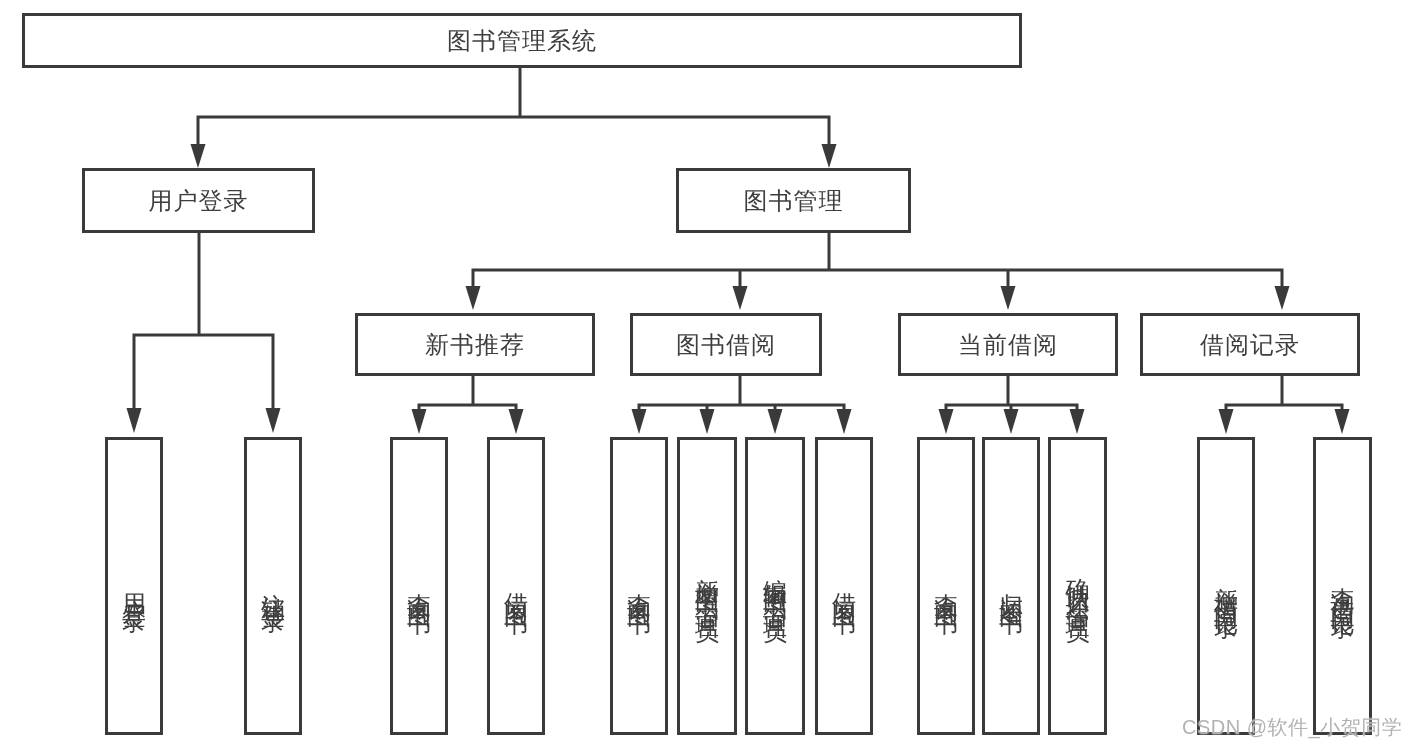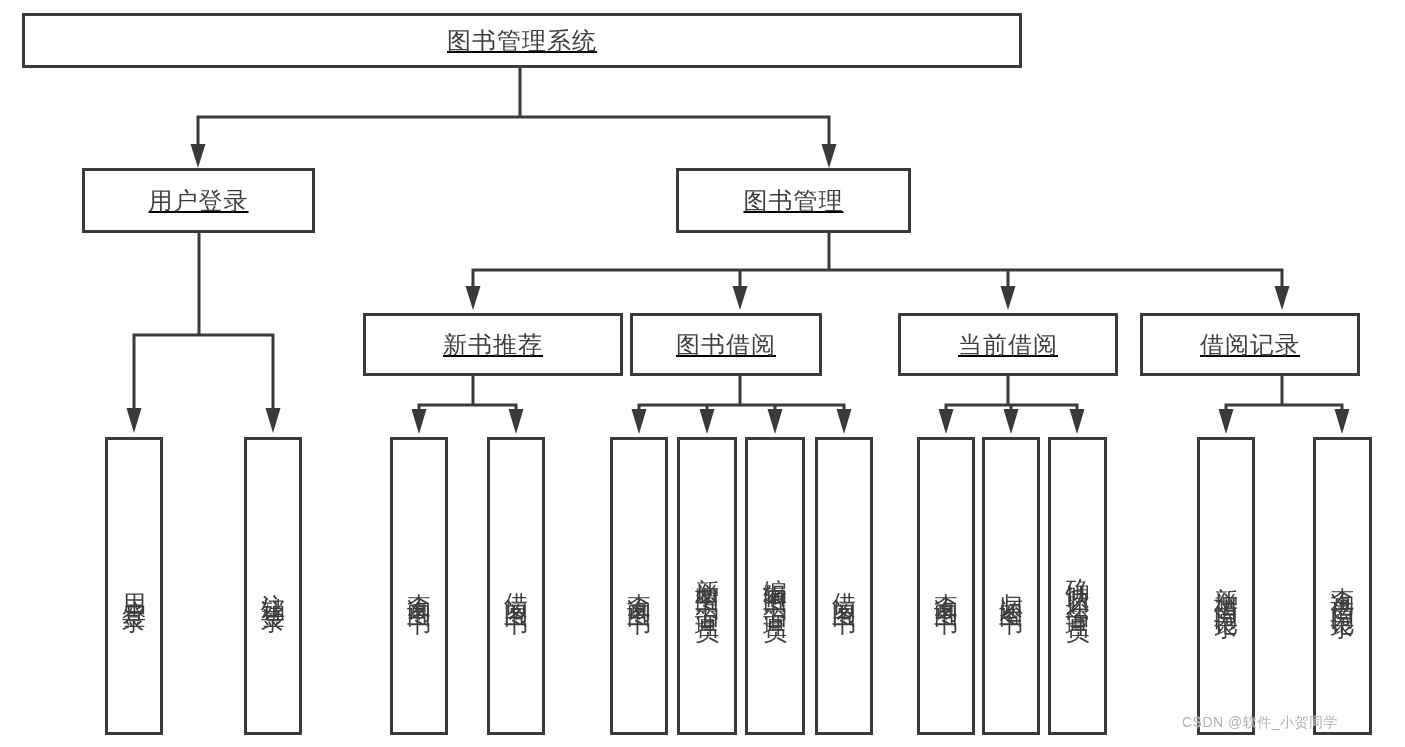--- a/index.html
+++ b/index.html
@@ -25,21 +25,20 @@
   #connectors path{stroke:var(--line);stroke-width:3;fill:none;}
   #connectors polygon{fill:var(--line);stroke:none;}
   .node{
     position:absolute;
     box-sizing:border-box;
     border:3px solid var(--line);
     background:var(--background);
     display:flex;
     align-items:center;
     justify-content:center;
-    text-decoration:underline;
   }
   .node .hlabel{
     font-size:24px;
     letter-spacing:1px;
     color:var(--text);
     white-space:nowrap;
   }
   .leaf{
     position:absolute;
     box-sizing:border-box;
@@ -55,42 +54,42 @@
     font-size:24px;
     letter-spacing:6px;
     color:var(--text);
     line-height:1;
     white-space:nowrap;
   }
   
   #n-root{left:22px;top:13px;width:1000px;height:55px;}
   #n-user-login{left:82px;top:168px;width:233px;height:65px;}
   #n-book-mgmt{left:676px;top:168px;width:235px;height:65px;}
-  #n-new-book{left:363px;top:313px;width:260px;height:63px;}
+  #n-new-book{left:355px;top:313px;width:240px;height:63px;}
   #n-book-borrow{left:630px;top:313px;width:192px;height:63px;}
   #n-current-borrow{left:898px;top:313px;width:220px;height:63px;}
   #n-borrow-records{left:1140px;top:313px;width:220px;height:63px;}
   .leaf{top:437px;height:298px;width:58px;}
   #lf-user-login{left:105px;}
   #lf-logout{left:244px;}
   #lf-query-rec{left:390px;}
   #lf-borrow-rec{left:487px;}
   #lf-query-bb{left:610px;}
   #lf-add-book{left:677px;width:60px;}
   #lf-edit-book{left:745px;width:60px;}
   #lf-borrow-bb{left:815px;}
   #lf-query-cur{left:917px;}
   #lf-return-book{left:982px;}
   #lf-confirm-return{left:1048px;width:59px;}
   #lf-add-record{left:1197px;}
   #lf-query-record{left:1313px;width:59px;}
   #watermark{
     position:absolute;
     left:1182px;top:714px;
-    font-size:14px;
+    font-size:20px;
     color:var(--watermark);
     letter-spacing:0.5px;
     white-space:nowrap;
     z-index:10;
     text-shadow:0 0 2px #ffffff;
   }
 </style>
 </head>
 <body>
 

